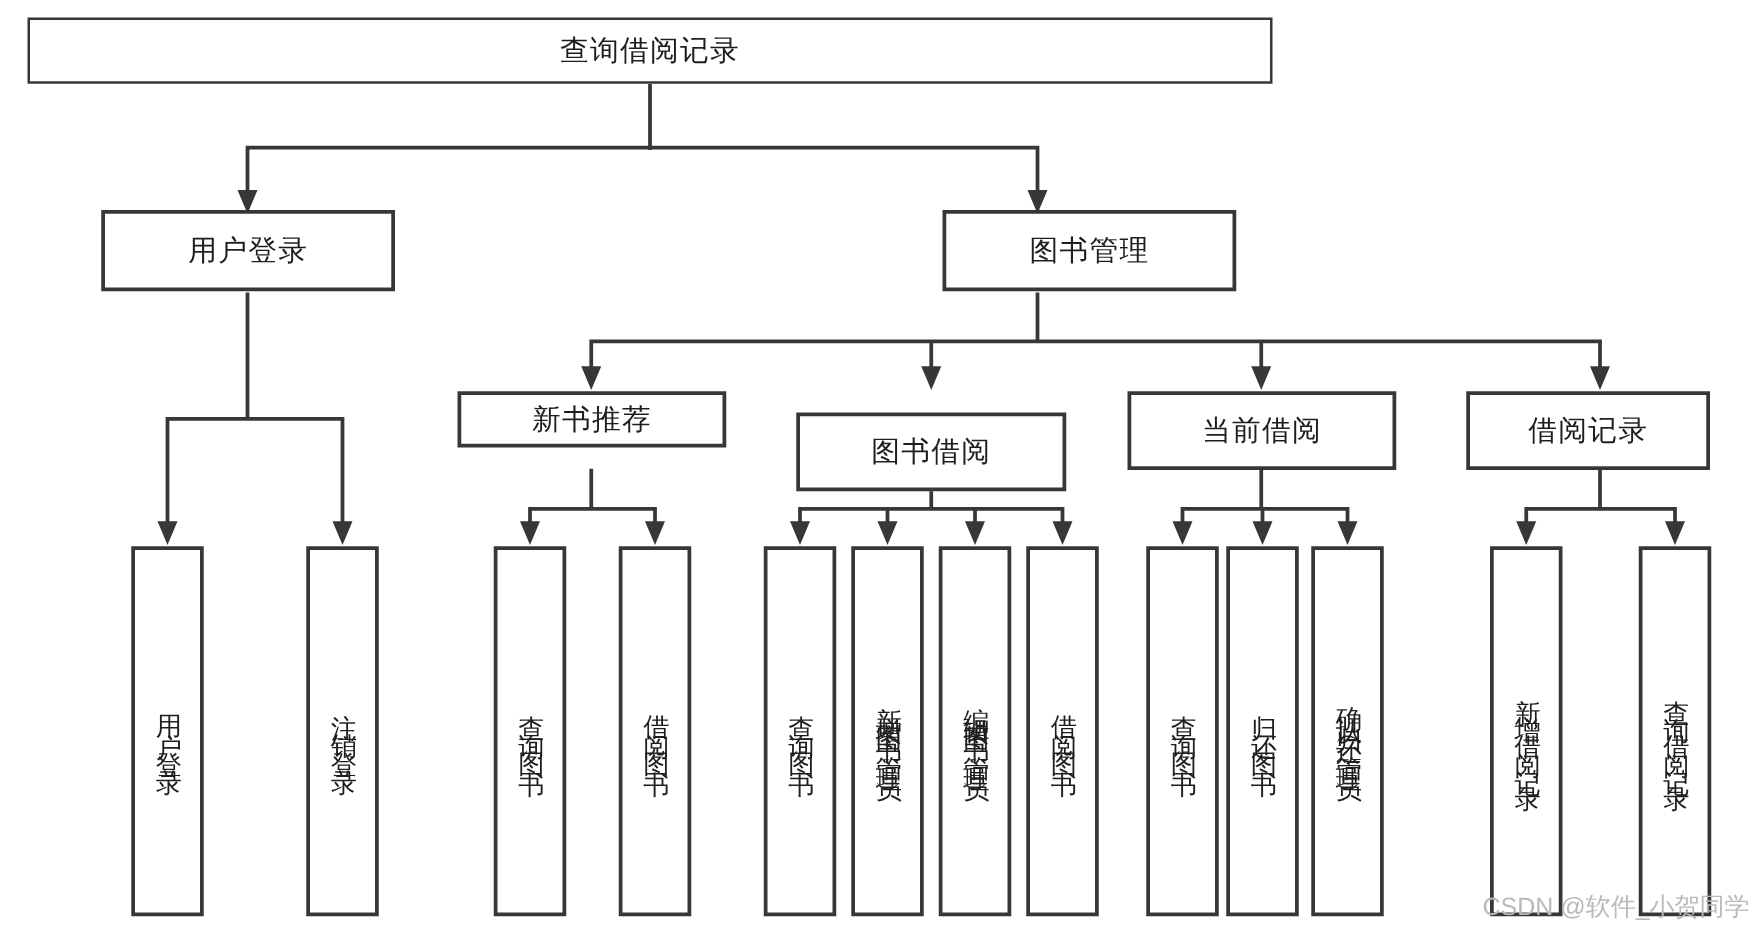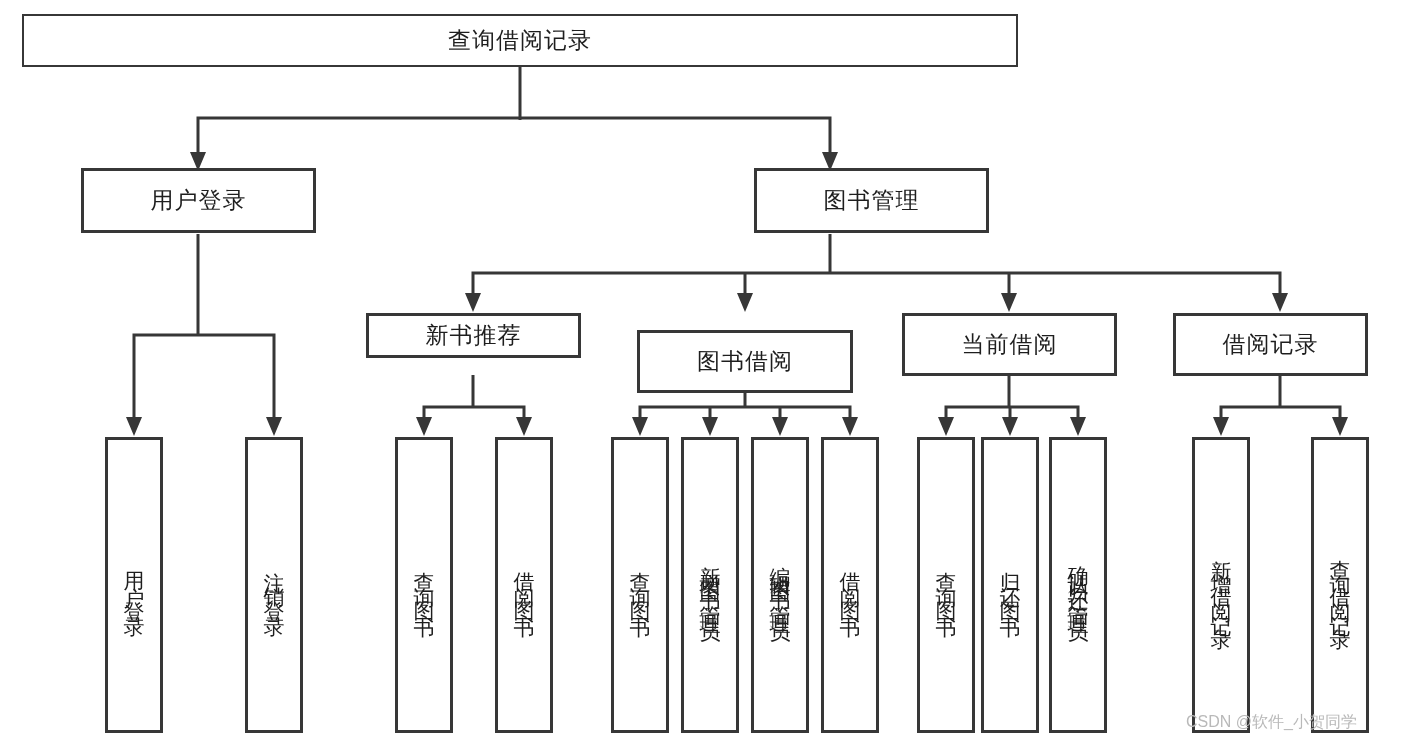--- a/index.html
+++ b/index.html
@@ -20,21 +20,21 @@
   }
   .vtext{
     position:absolute;left:50%;top:50%;transform:translate(-50%,-50%);
     writing-mode:vertical-rl;text-orientation:mixed;white-space:nowrap;
     font-size:21px;color:#1e1e1e;letter-spacing:15px;
   }
   .vtext.mid{letter-spacing:14px;}
   .vtext.long{letter-spacing:8px;}
   .watermark{
     position:absolute;left:1186px;top:712px;z-index:3;
-    font-size:16px;color:#b9b9b9;white-space:nowrap;
+    font-size:20px;color:#b9b9b9;white-space:nowrap;
   }
 </style>
 </head>
 <body>
 
 <div class="canvas">
 
   <svg class="edges" width="1405" height="747" viewBox="0 0 1405 747">
     <path d="M520 67 V120
          M198 155 V118 H830 V155

